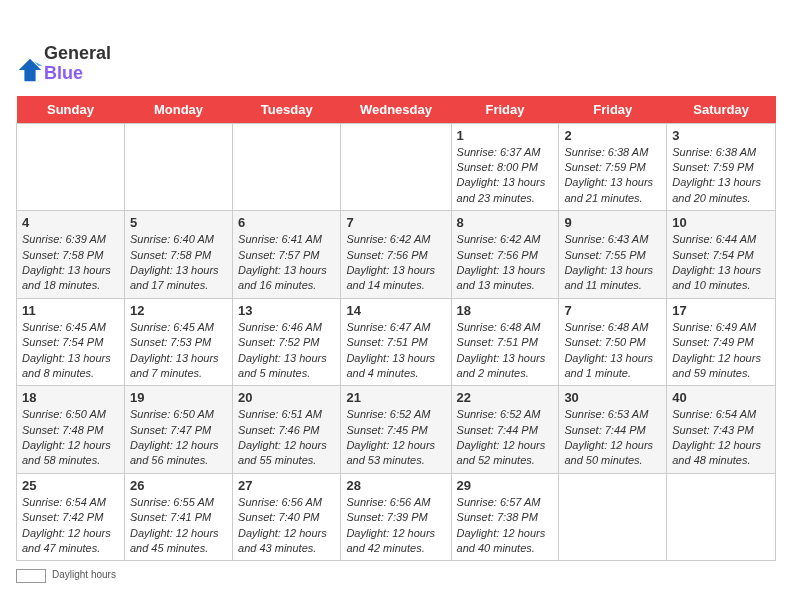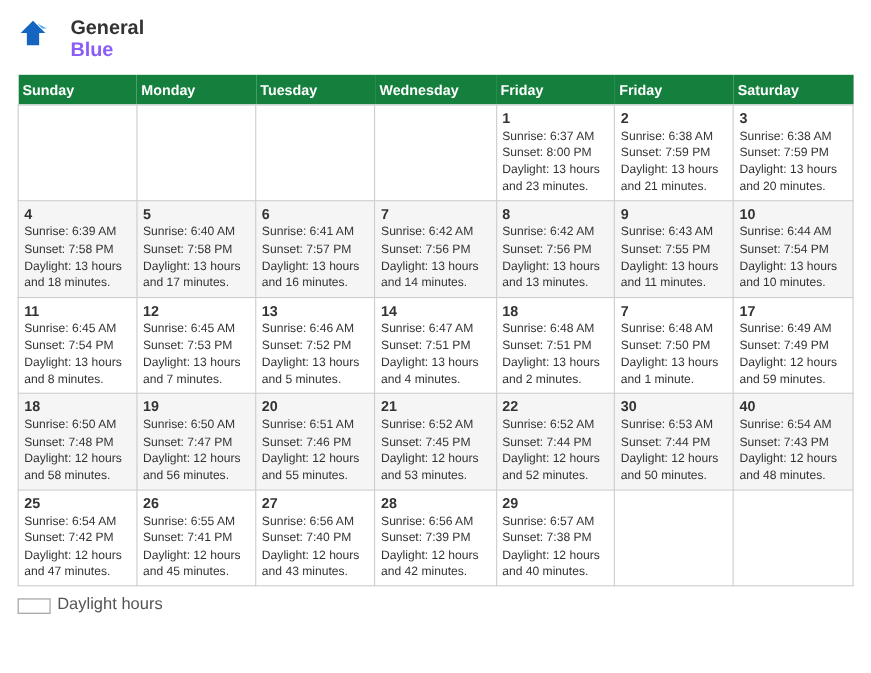--- a/index.html
+++ b/index.html
@@ -11,22 +11,23 @@
       padding: 16px;
     }
     .header-area {
       display: flex;
       justify-content: space-between;
       align-items: flex-start;
       margin-bottom: 12px;
     }
     .logo {
       display: flex;
-      align-items: flex-start;
-      gap: 20px;
+      align-items: flex-end;
+      gap: 0;
+      margin-top: 28px;
     }
     .logo-text {
       font-size: 18px;
       font-weight: bold;
       line-height: 1.1;
     }
     .logo-text .general { color: #333; }
     .logo-text .blue { color: #8b5cf6; }
     .logo-icon {
       width: 28px;
@@ -44,24 +45,24 @@
     .location {
       font-size: 14px;
       color: #555;
     }
     table {
       width: 100%;
       border-collapse: collapse;
       font-size: 11px;
     }
     thead th {
-      background: #15803d;
+      background: #ef4444;
       color: #fff;
       padding: 6px 4px;
-      text-align: left;
+      text-align: center;
       font-size: 13px;
       font-weight: bold;
       margin-left: 24px;
     }
     tbody td {
       border: 1px solid #ccc;
       vertical-align: top;
       padding: 4px 5px;
       width: 113px;
       min-height: 80px;
@@ -73,30 +74,31 @@
     .day-number {
       font-weight: bold;
       font-size: 13px;
       display: block;
       margin-bottom: 2px;
       color: #333;
     }
     .day-info {
       color: #333;
       line-height: 1.4;
+      font-style: italic;
     }
     .empty-cell {
       background: #fff !important;
     }
     .footer {
       margin-top: 8px;
-      font-size: 15px;
+      font-size: 10px;
       color: #555;
       display: flex;
-      align-items: flex-end;
+      align-items: flex-start;
       gap: 6px;
     }
     .daylight-box {
       width: 30px;
       height: 14px;
       background: #fff;
       border: 1px solid #999;
       display: inline-block;
     }
   </style>

